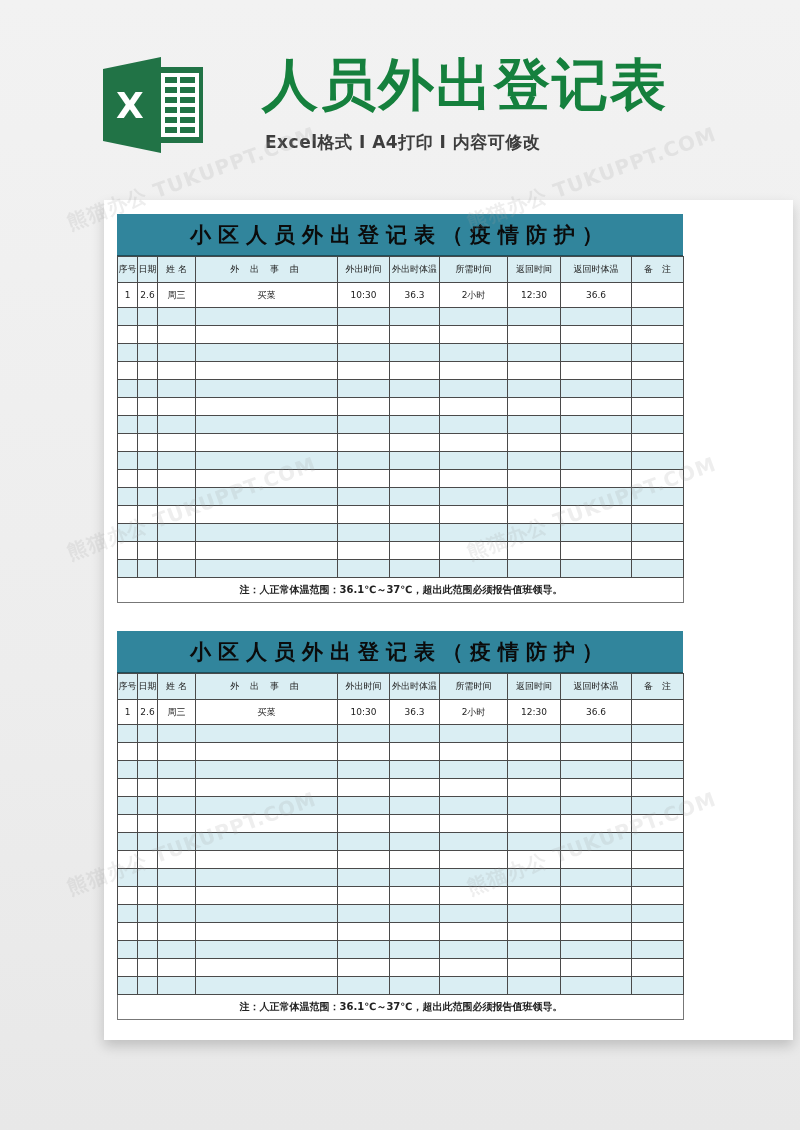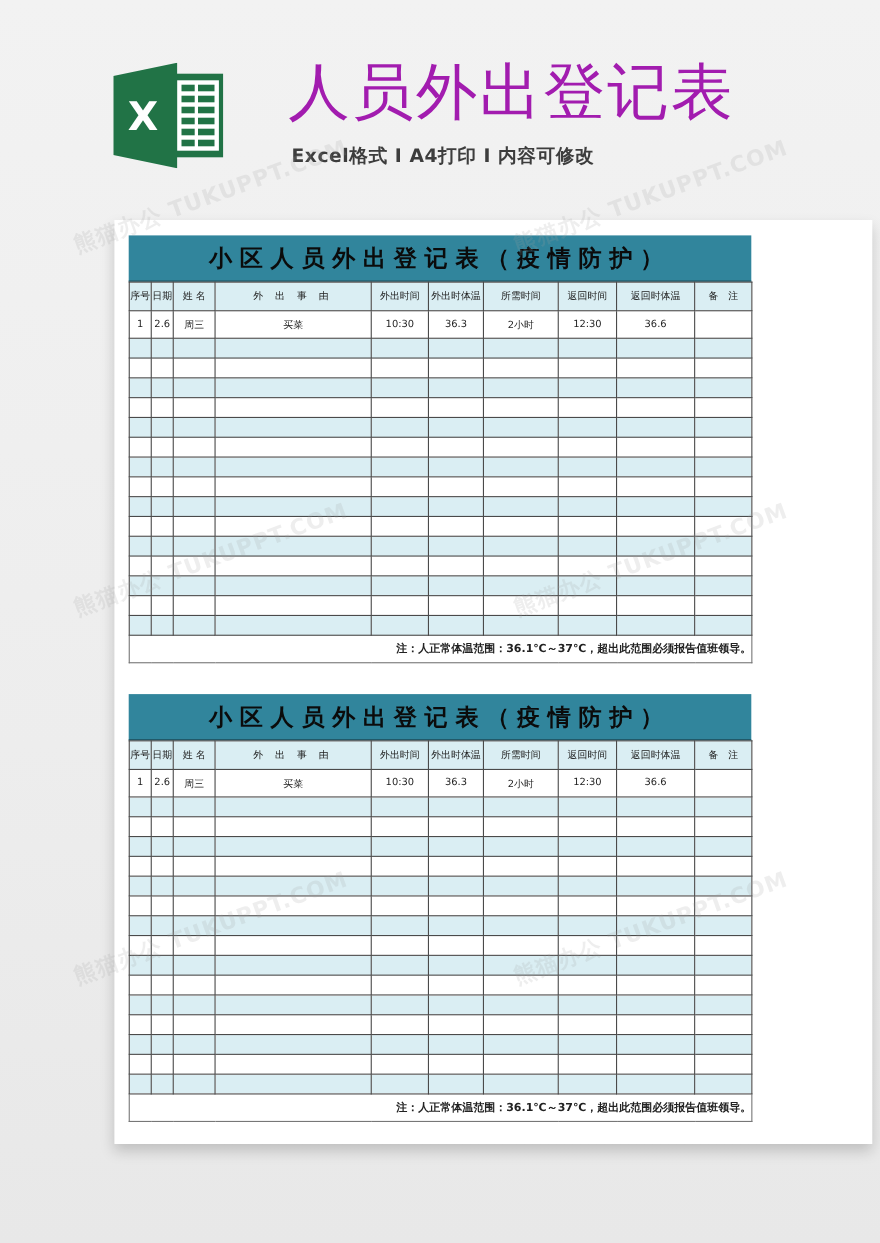--- a/index.html
+++ b/index.html
@@ -4,21 +4,21 @@
 <style>
   html, body { margin: 0; padding: 0; }
   body {
     width: 800px; height: 1130px; position: relative; overflow: hidden;
     background: linear-gradient(180deg, #f2f2f2 0%, #ededed 60%, #e8e8e8 100%);
     font-family: "DejaVu Sans", "Liberation Sans", sans-serif;
   }
   .excel-icon { position: absolute; left: 103px; top: 57px; width: 100px; height: 96px; }
   .hero-title {
     position: absolute; left: 262px; top: 52px; width: 430px;
-    font-size: 56px; font-weight: normal; color: #a21caf; letter-spacing: 2px;
+    font-size: 56px; font-weight: bold; color: #15803d; letter-spacing: 2px;
     line-height: 66px; white-space: nowrap;
   }
   .hero-sub {
     position: absolute; left: 265px; top: 126px;
     font-size: 17px; font-weight: bold; color: #3d3d3d; line-height: 32px; white-space: nowrap;
     letter-spacing: 0.5px;
   }
   .paper {
     position: absolute; left: 104px; top: 200px; width: 689px; height: 840px;
     background: #ffffff; box-shadow: 0 6px 12px rgba(0,0,0,0.18);
@@ -37,21 +37,21 @@
   table.grid td, table.grid th {
     border: 1px solid #4a4a4a; padding: 0; text-align: center; overflow: hidden;
     white-space: nowrap; font-weight: normal;
   }
   table.grid th { background: #daeef3; height: 25px; font-size: 9px; }
   table.grid tr.first td { height: 24px; font-size: 9px; background: #fff; }
   table.grid tr.row td { height: 17px; font-size: 9px; }
   table.grid tr.row.blue td { background: #daeef3; }
   table.grid tr.row.white td { background: #ffffff; }
   table.grid tr.note td {
-    height: 24px; text-align: right; font-size: 10px; font-weight: bold;
+    height: 24px; text-align: center; font-size: 10px; font-weight: bold;
     padding-left: 1px; background: #fff; border-color: #777;
   }
   .wm {
     position: absolute; color: rgba(160,160,160,0.18); font-size: 20px; font-weight: bold;
     transform: rotate(-20deg); white-space: nowrap; pointer-events: none;
     font-family: "DejaVu Sans", sans-serif; letter-spacing: 1px;
   }
 </style>
 </head>
 <body>

